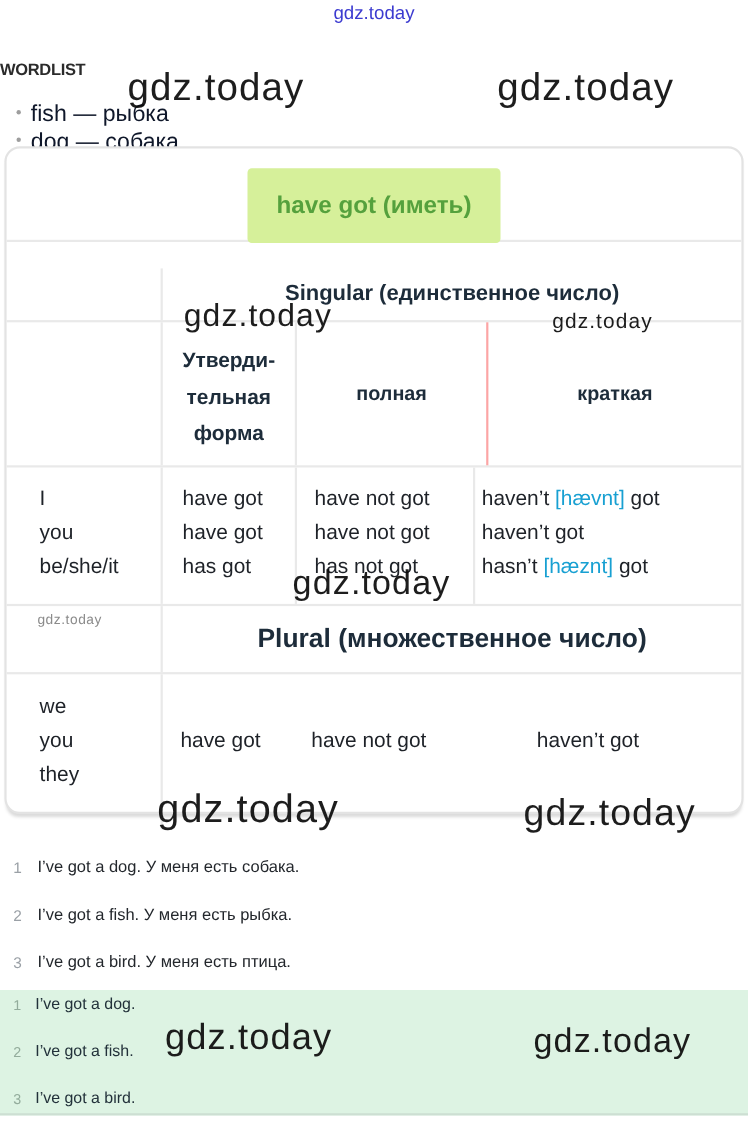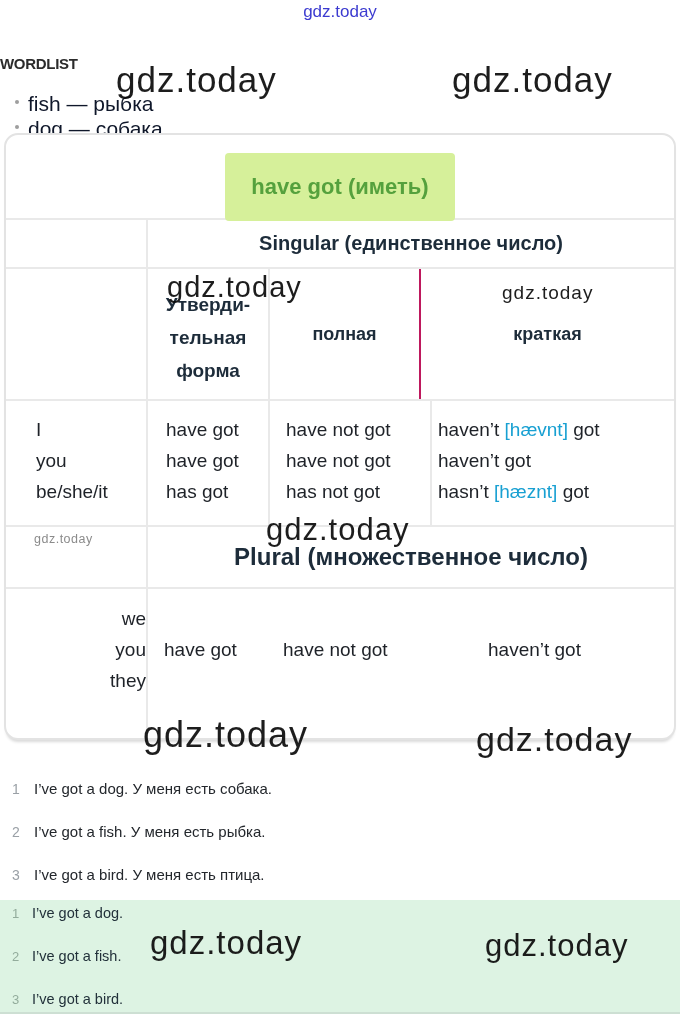--- a/index.html
+++ b/index.html
@@ -26,30 +26,30 @@
   .wl-1{top:92px;}
   .wl-2{top:117px;}
   .bullet{position:absolute;left:-13px;top:8px;width:4px;height:4px;border-radius:50%;background:#9e9e9e;}
   
   .card{
     position:absolute;left:4px;top:133px;width:672px;height:607px;z-index:3;
     background:#fff;border:2px solid #e3e3e3;border-radius:14px;box-sizing:border-box;
     box-shadow:0 4px 3px -2px rgba(0,0,0,.15);
   }
   .row{display:flex;box-sizing:border-box;border-bottom:2px solid #e9e9e9;}
-  .row:last-child{border-bottom:none;text-align:right;}
+  .row:last-child{border-bottom:none;}
   .r1{height:85px;justify-content:center;align-items:flex-start;}
-  .r2{height:49px;}
+  .r2{height:49px;margin-top:24px;}
   .r3{height:132px;}
   .r4{height:126px;}
   .r5{height:62px;}
   .r6{height:141px;}
   .c1{width:142px;border-right:2px solid #e9e9e9;box-sizing:border-box;flex:none;}
   .c2{width:122px;border-right:2px solid #e9e9e9;box-sizing:border-box;flex:none;}
-  .c3{width:151px;border-right:2px solid #be185d;box-sizing:border-box;flex:none;}
+  .c3{width:174px;border-right:2px solid #fca5a5;box-sizing:border-box;flex:none;}
   .c-rest{flex:1;position:relative;}
   .center{display:flex;align-items:center;justify-content:center;text-align:center;}
   .hdr{font-weight:700;color:#1d2c3a;font-size:19px;}
   .pill{
     margin-top:18px;padding:21px 26px;border-radius:4px;
     background:var(--pill-bg,#d6f09a);color:var(--pill-text,#55a13d);
     font-size:22px;font-weight:600;
   }
   .aff-head{flex-direction:column;line-height:33px;padding-top:6px;}
   .c-neg{flex:1;display:flex;flex-direction:column;}

